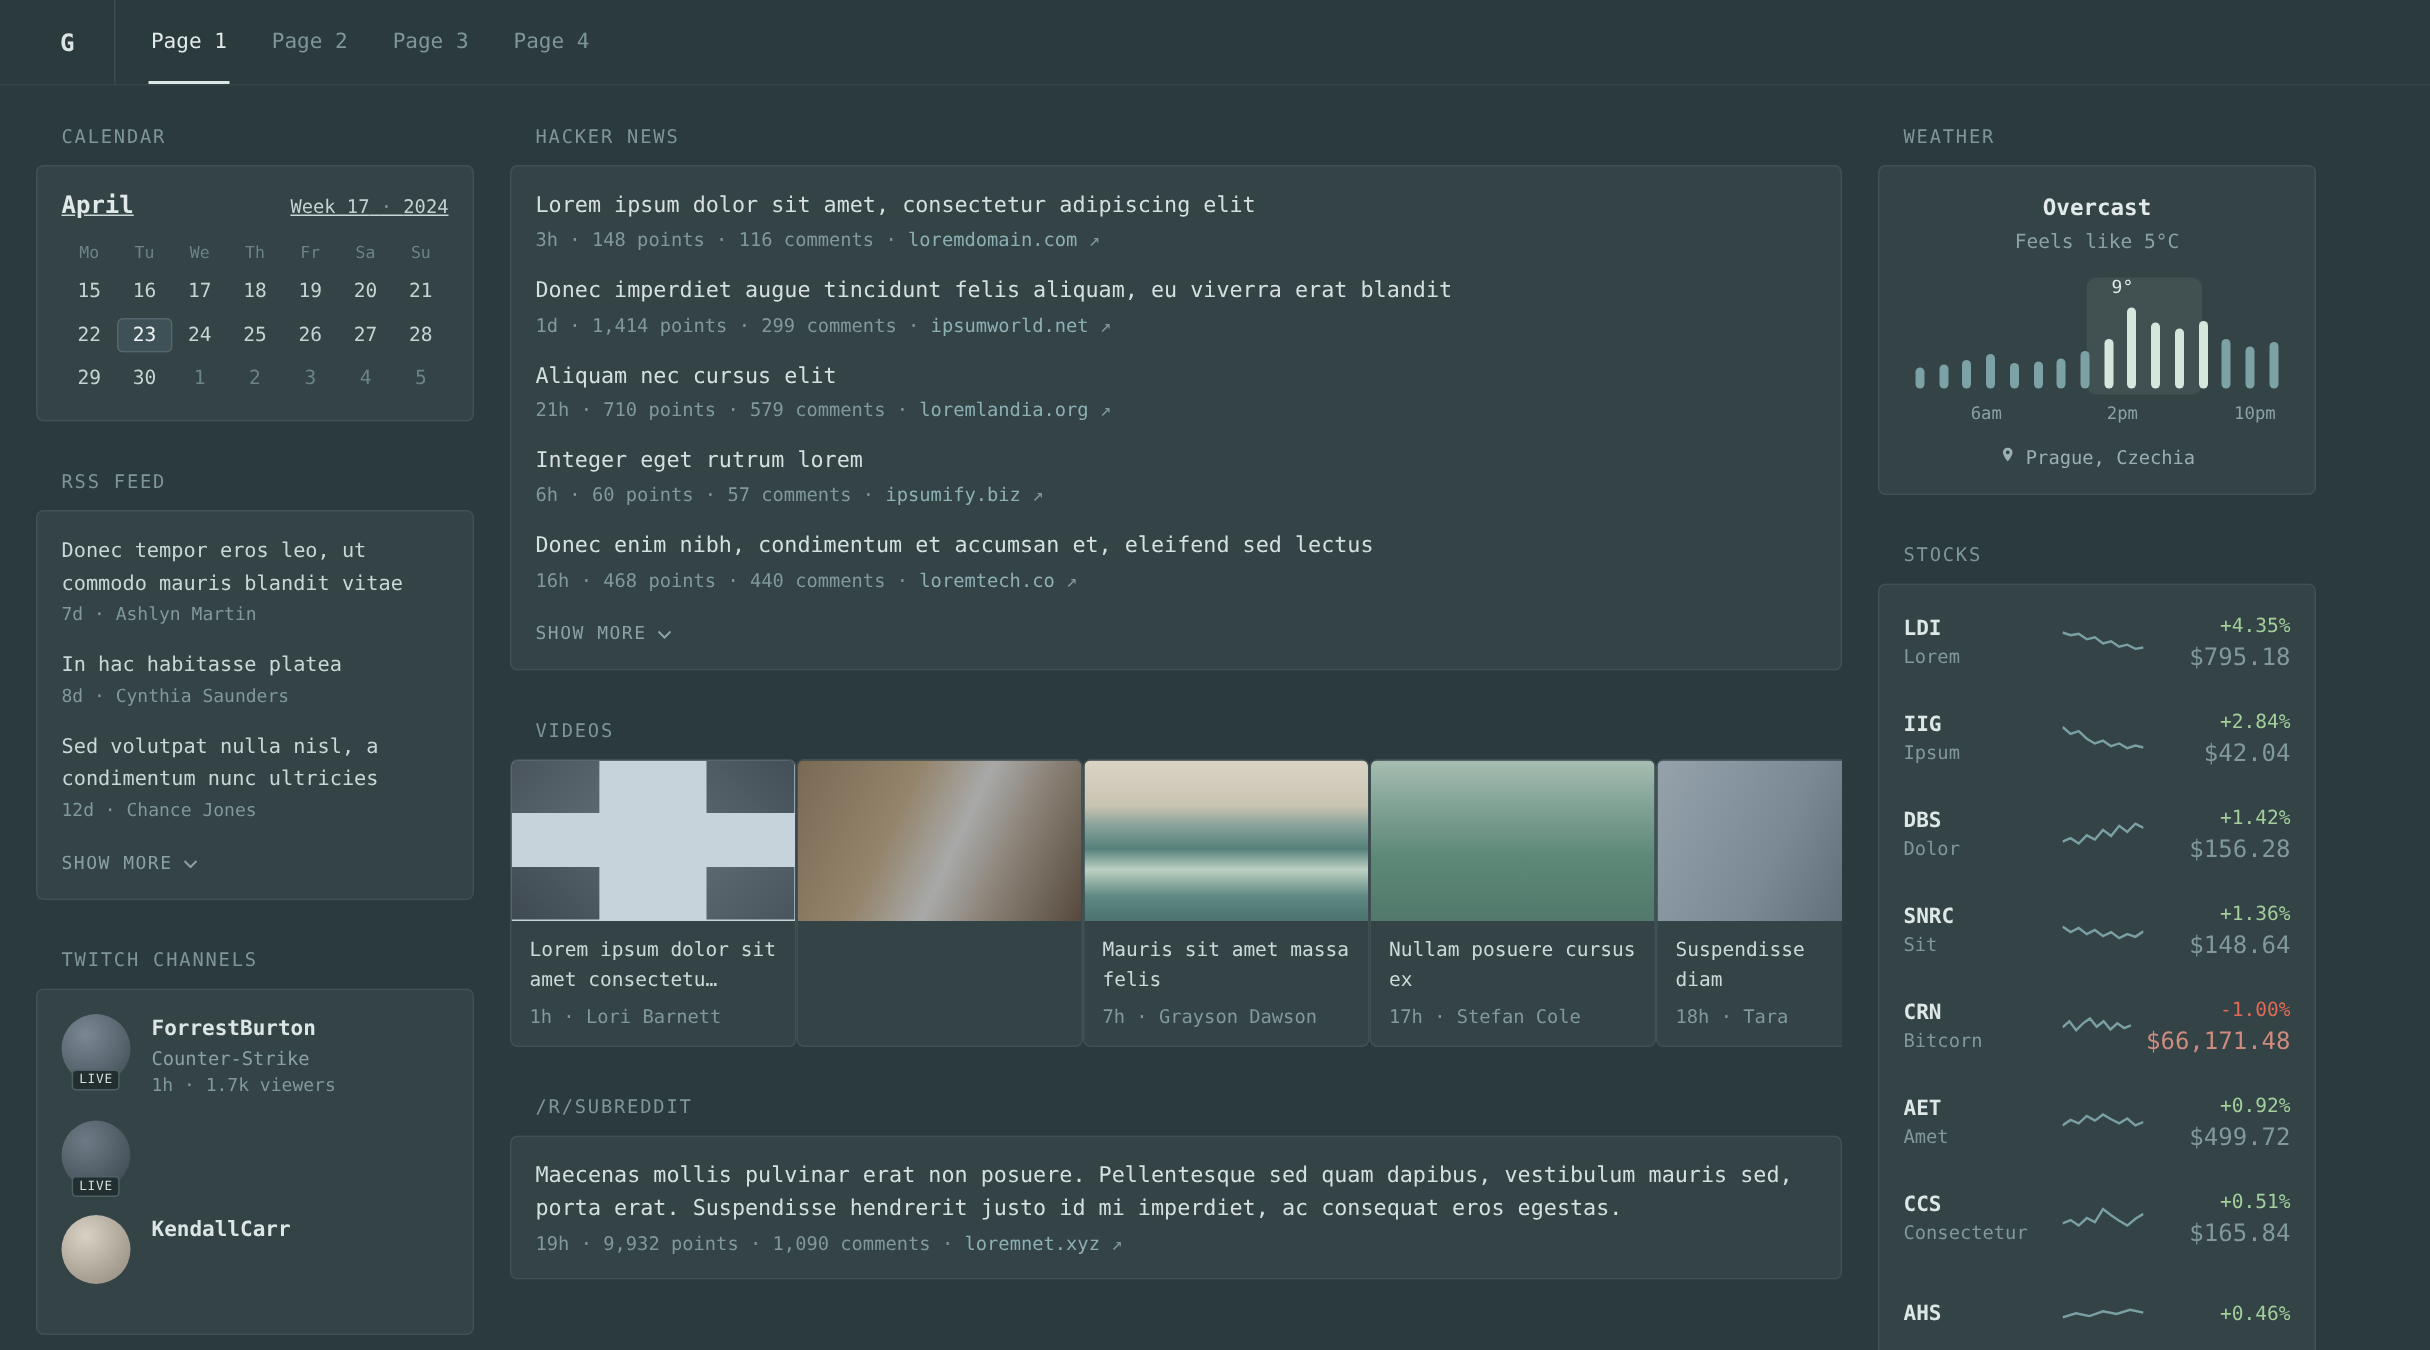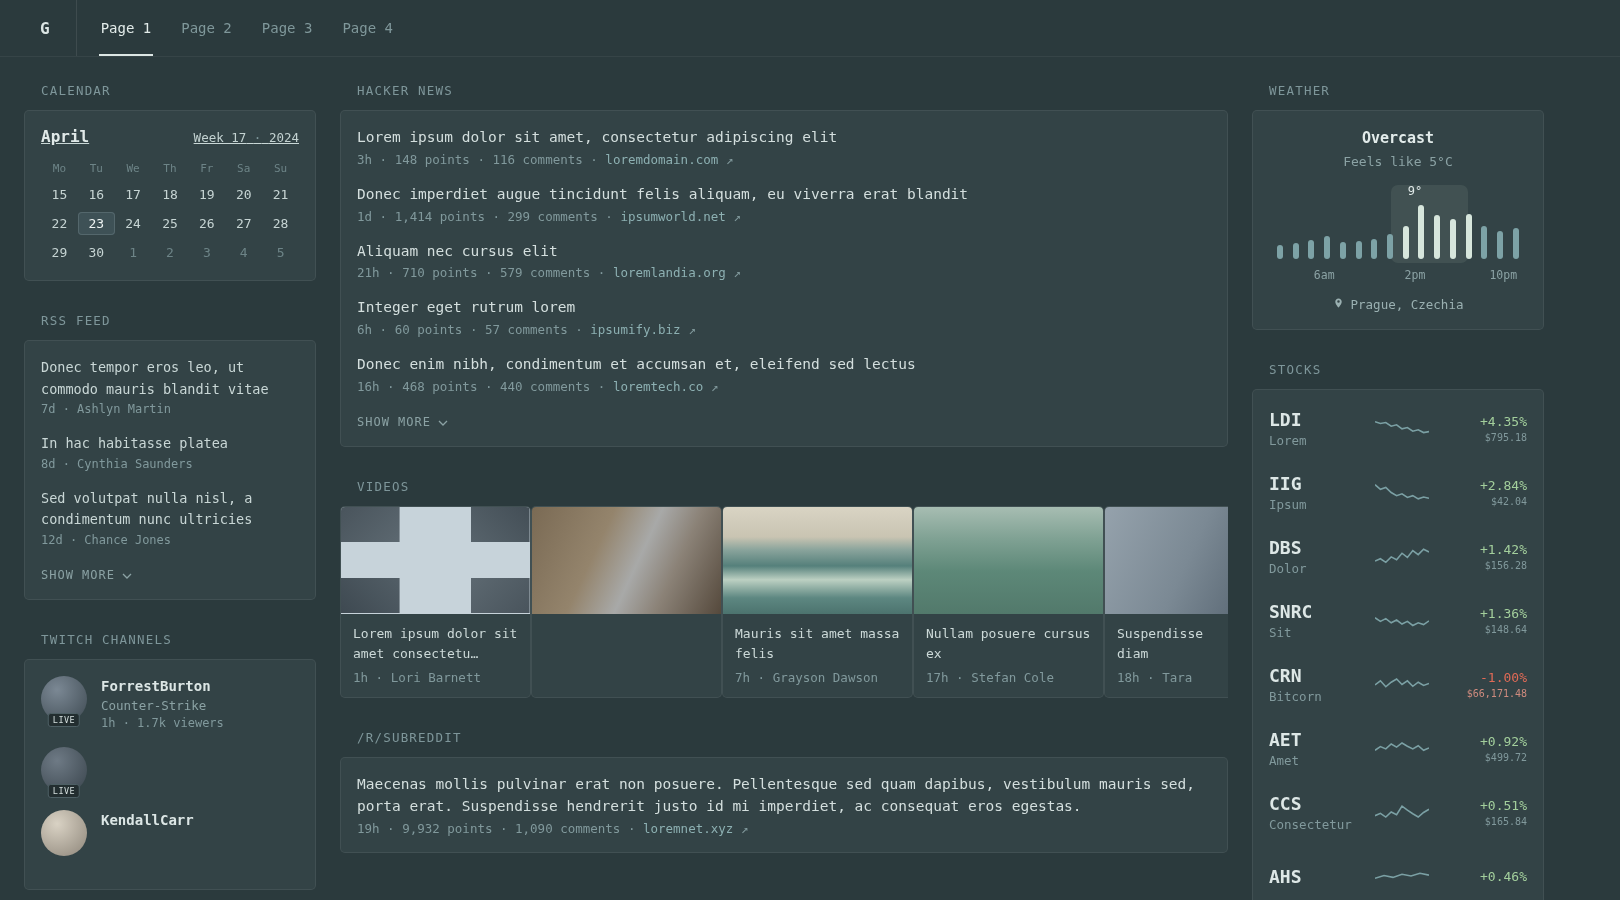--- a/index.html
+++ b/index.html
@@ -84,27 +84,27 @@
           justify-content:space-between;align-items:flex-end;}
   .wbar{width:6px;border-radius:3px;}
   .w-times{position:relative;height:15px;margin:9px 8px 0;}
   .wtime{position:absolute;top:0;transform:translateX(-50%);font-size:11.5px;color:#8ba2a4;}
   .w-loc{display:flex;justify-content:center;align-items:center;gap:7px;margin-top:13px;
          color:#9ab0b1;font-size:12.5px;}
   
   .stocks-card{padding:6px 16px;}
   .stock-row{display:flex;align-items:center;height:64px;gap:10px;cursor:pointer;}
   .stock-left{width:96px;flex:none;}
-  .stock-sym{font-size:18px;font-weight:bold;color:#dde7e6;}
+  .stock-sym{font-size:14px;font-weight:bold;color:#dde7e6;}
   .stock-name{font-size:12.5px;color:#81999c;margin-top:3px;}
   .spark{flex:1;height:26px;display:flex;align-items:center;}
   .spark svg{width:100%;height:100%;}
   .stock-right{flex:none;min-width:88px;text-align:right;}
   .stock-chg{font-size:13px;}
-  .stock-price{font-size:10px;color:#81999c;margin-top:3px;}
+  .stock-price{font-size:16px;color:#81999c;margin-top:3px;}
 </style>
 </head>
 <body>
 
 <header class="nav">
   <div class="logo">G</div>
   <nav class="tabs" id="tabs">
       <div class="tab active">Page 1</div>
       <div class="tab">Page 2</div>
       <div class="tab">Page 3</div>

